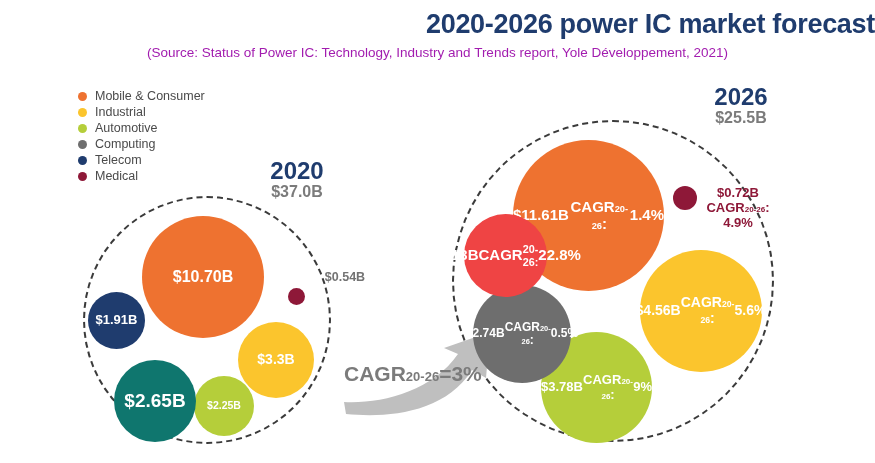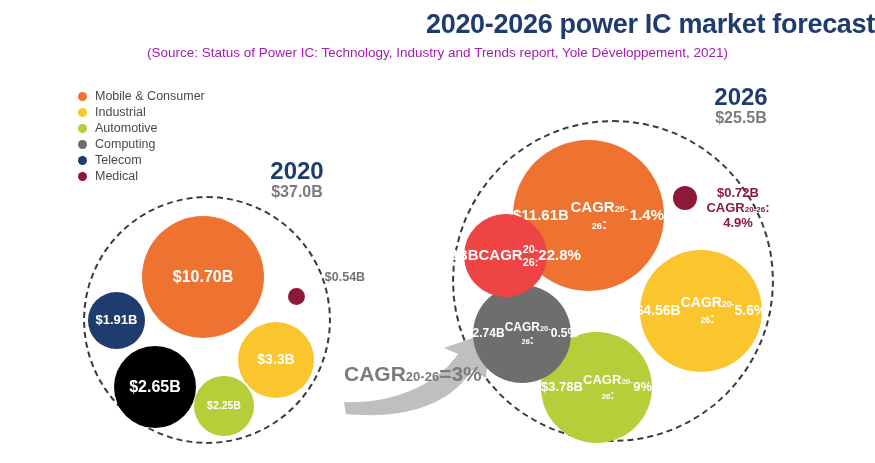--- a/index.html
+++ b/index.html
@@ -131,21 +131,21 @@
   </div>
 
   <div class="bubble" style="left:238px; top:322px; width:76px; height:76px; background:#FBC52D; font-size:14px;">
     <span class="val">$3.3B</span>
   </div>
 
   <div class="bubble" style="left:194px; top:376px; width:60px; height:60px; background:#B5CE3A; font-size:10.5px;">
     <span class="val">$2.25B</span>
   </div>
 
-  <div class="bubble" style="left:114px; top:346px; width:82px; height:82px; background:#000000; font-size:16px;">
+  <div class="bubble" style="left:114px; top:360px; width:82px; height:82px; background:#0f766e; font-size:19px;">
     <span class="val">$2.65B</span>
   </div>
 
   <div class="bubble" style="left:88px; top:292px; width:57px; height:57px; background:#1F3C6E; font-size:13px;">
     <span class="val">$1.91B</span>
   </div>
 
   <div class="bubble" style="left:288px; top:288px; width:17px; height:17px; background:#8E1838; font-size:0;"></div>
   <div class="ext-label" style="left:264px; top:270px; width:66px; font-size:12.5px; color:#737373;margin-left:48px;">
     <span>$0.54B</span>

